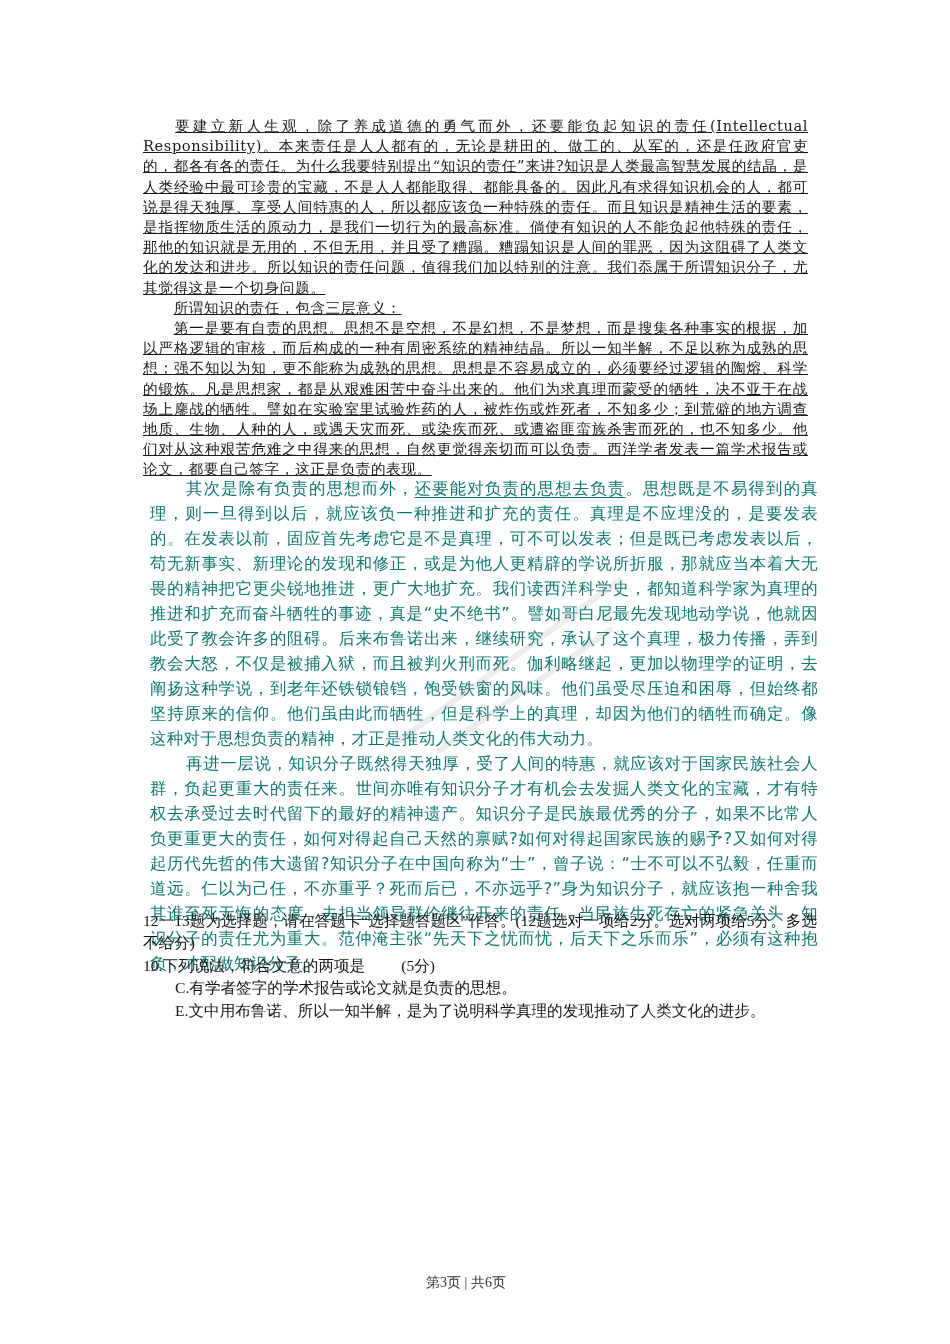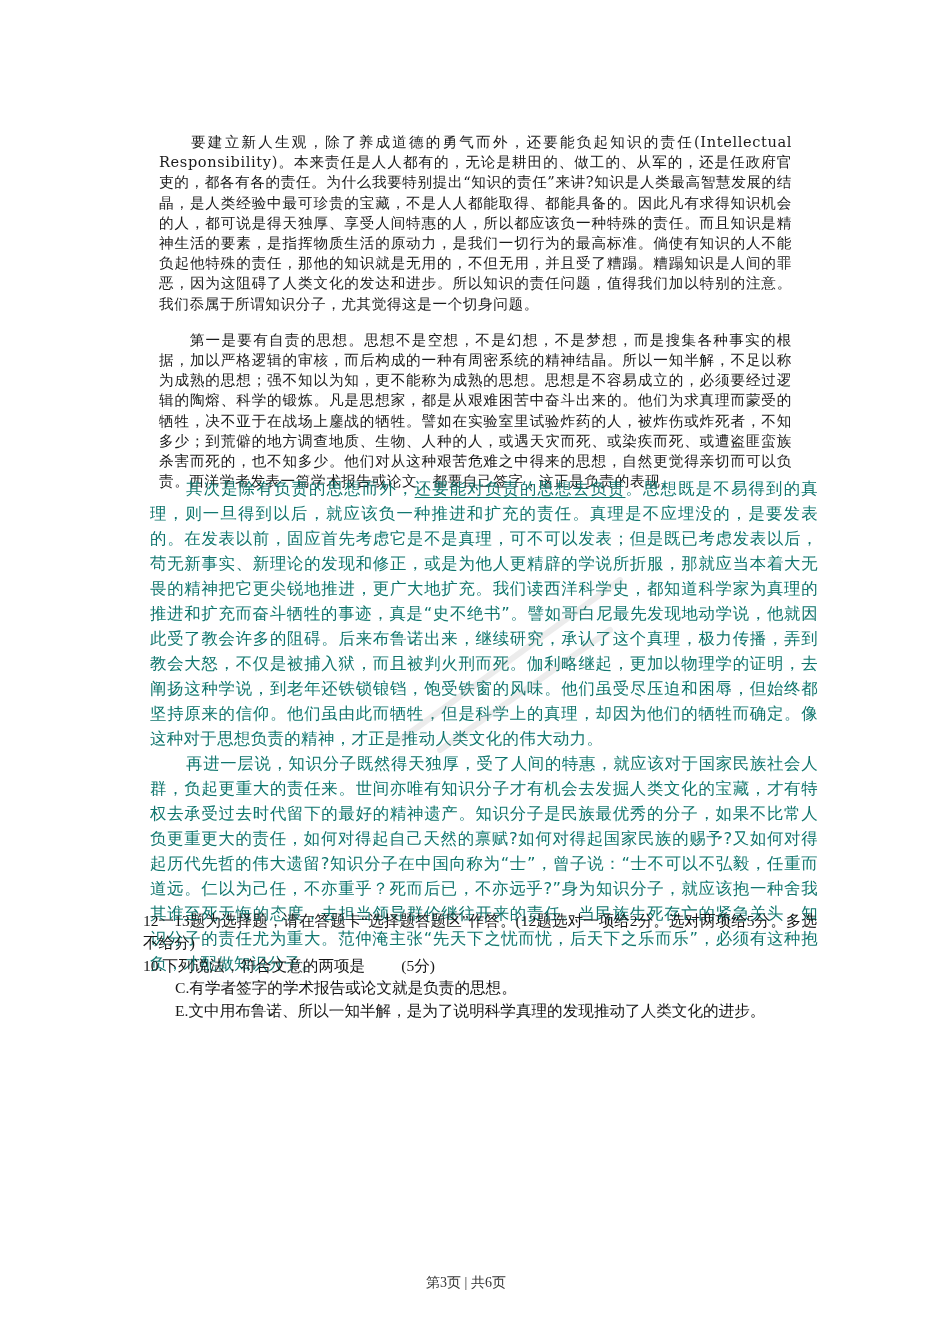--- a/index.html
+++ b/index.html
@@ -26,21 +26,22 @@
       left: 143px;
       width: 665px;
       font-family: "DejaVu Serif", "Liberation Serif", serif;
       font-size: 14.6px;
       line-height: 20.2px;
       letter-spacing: 0.6px;
       text-align: justify;
       color: #1a1a1a;
     }
     .block-serif p {
-      margin: 16px;
+      margin: 0;
+      text-decoration: underline;
     }
     .indent { text-indent: 2.2em; }
     .indent-s { text-indent: 2.1em; }
 
     
     .block-sans {
       position: absolute;
       left: 150px;
       width: 668px;
       font-family: "DejaVu Sans", "Liberation Sans", sans-serif;
@@ -88,20 +89,21 @@
       opacity: 0.18;
     }
   </style>
 </head>
 <body>
 
 <div class="page">
 
   <div class="block-serif" style="top:116px;">
     <p class="indent">要建立新人生观，除了养成道德的勇气而外，还要能负起知识的责任(Intellectual Responsibility)。本来责任是人人都有的，无论是耕田的、做工的、从军的，还是任政府官吏的，都各有各的责任。为什么我要特别提出“知识的责任”来讲?知识是人类最高智慧发展的结晶，是人类经验中最可珍贵的宝藏，不是人人都能取得、都能具备的。因此凡有求得知识机会的人，都可说是得天独厚、享受人间特惠的人，所以都应该负一种特殊的责任。而且知识是精神生活的要素，是指挥物质生活的原动力，是我们一切行为的最高标准。倘使有知识的人不能负起他特殊的责任，那他的知识就是无用的，不但无用，并且受了糟蹋。糟蹋知识是人间的罪恶，因为这阻碍了人类文化的发达和进步。所以知识的责任问题，值得我们加以特别的注意。我们忝属于所谓知识分子，尤其觉得这是一个切身问题。</p>
+    <p class="indent-s">所谓知识的责任，包含三层意义：</p>
     <p class="indent-s">第一是要有自责的思想。思想不是空想，不是幻想，不是梦想，而是搜集各种事实的根据，加以严格逻辑的审核，而后构成的一种有周密系统的精神结晶。所以一知半解，不足以称为成熟的思想；强不知以为知，更不能称为成熟的思想。思想是不容易成立的，必须要经过逻辑的陶熔、科学的锻炼。凡是思想家，都是从艰难困苦中奋斗出来的。他们为求真理而蒙受的牺牲，决不亚于在战场上鏖战的牺牲。譬如在实验室里试验炸药的人，被炸伤或炸死者，不知多少；到荒僻的地方调查地质、生物、人种的人，或遇天灾而死、或染疾而死、或遭盗匪蛮族杀害而死的，也不知多少。他们对从这种艰苦危难之中得来的思想，自然更觉得亲切而可以负责。西洋学者发表一篇学术报告或论文，都要自己签字，这正是负责的表现。</p>
   </div>
 
   <div class="block-sans" style="top:476px;">
     <p class="indent"><span>其次是除有负责的思想而外，</span><span class="underline">还要能对负责的思想去负责</span><span>。思想既是不易得到的真理，则一旦得到以后，就应该负一种推进和扩充的责任。真理是不应埋没的，是要发表的。在发表以前，固应首先考虑它是不是真理，可不可以发表；但是既已考虑发表以后，苟无新事实、新理论的发现和修正，或是为他人更精辟的学说所折服，那就应当本着大无畏的精神把它更尖锐地推进，更广大地扩充。我们读西洋科学史，都知道科学家为真理的推进和扩充而奋斗牺牲的事迹，真是“史不绝书”。譬如哥白尼最先发现地动学说，他就因此受了教会许多的阻碍。后来布鲁诺出来，继续研究，承认了这个真理，极力传播，弄到教会大怒，不仅是被捕入狱，而且被判火刑而死。伽利略继起，更加以物理学的证明，去阐扬这种学说，到老年还铁锁锒铛，饱受铁窗的风味。他们虽受尽压迫和困辱，但始终都坚持原来的信仰。他们虽由此而牺牲，但是科学上的真理，却因为他们的牺牲而确定。像这种对于思想负责的精神，才正是推动人类文化的伟大动力。</span></p>
     <p class="indent">再进一层说，知识分子既然得天独厚，受了人间的特惠，就应该对于国家民族社会人群，负起更重大的责任来。世间亦唯有知识分子才有机会去发掘人类文化的宝藏，才有特权去承受过去时代留下的最好的精神遗产。知识分子是民族最优秀的分子，如果不比常人负更重更大的责任，如何对得起自己天然的禀赋?如何对得起国家民族的赐予?又如何对得起历代先哲的伟大遗留?知识分子在中国向称为“士”，曾子说：“士不可以不弘毅，任重而道远。仁以为己任，不亦重乎？死而后已，不亦远乎?”身为知识分子，就应该抱一种舍我其谁至死无悔的态度，去担当领导群伦继往开来的责任。当民族生死存亡的紧急关头，知识分子的责任尤为重大。范仲淹主张“先天下之忧而忧，后天下之乐而乐”，必须有这种抱负，才配做知识分子。</p>
   </div>
 
   <div class="block-q" style="top:910px;">
     <p>12一13题为选择题，请在答题卡“选择题答题区”作答。(12题选对一项给2分。选对两项给5分。多选不给分)</p>

